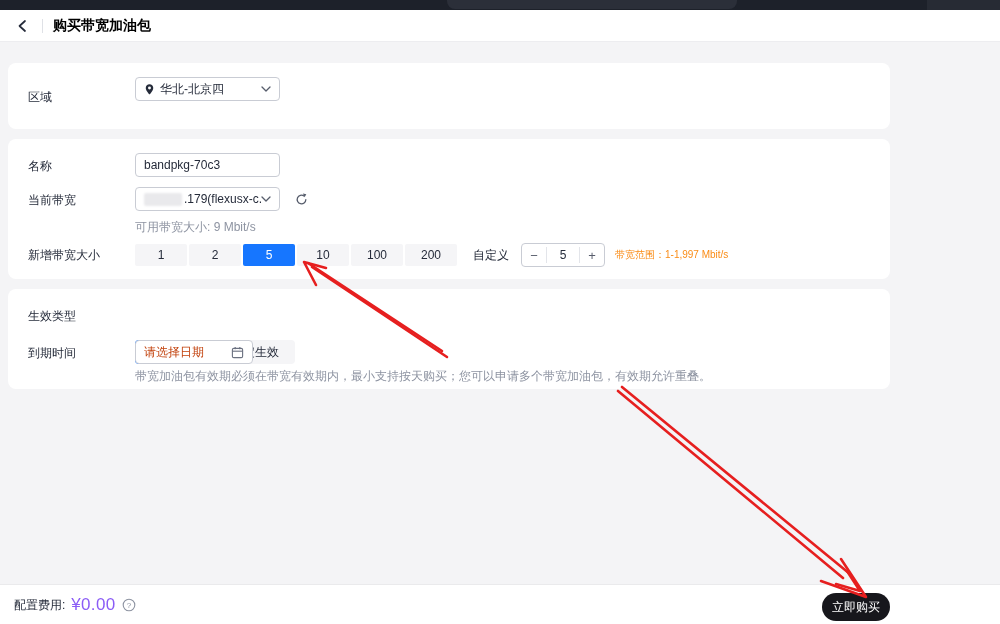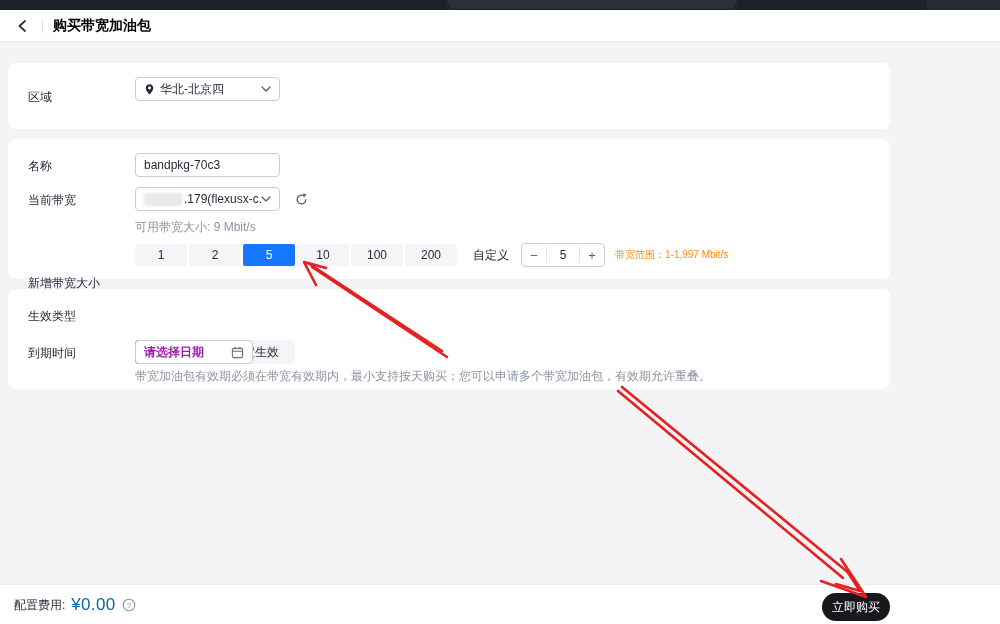--- a/index.html
+++ b/index.html
@@ -62,27 +62,27 @@
 
   .stepper { display: flex; align-items: center; width: 84px; height: 24px; border: 1px solid #c9ccd4; border-radius: 4px; background: #fff; }
   .stepper .st-btn { width: 24px; height: 100%; display: flex; align-items: center; justify-content: center; font-size: 13px; color: #575d6c; cursor: pointer; background: none; border: none; font-family: inherit; }
   .stepper .st-val { flex: 1; text-align: center; font-size: 12px; color: #252b3a; border-left: 1px solid #e3e5ea; border-right: 1px solid #e3e5ea; height: 16px; line-height: 16px; }
   .range-hint { margin-left: 10px; font-size: 10px; color: #fa8c16; white-space: nowrap; }
 
   .toggle-row { position: absolute; left: 127px; top: 14px; display: flex; margin-top: 37px; }
   .toggle-btn { height: 24px; padding: 0 16px; font-size: 12px; display: flex; align-items: center; justify-content: center; cursor: pointer; background: #f5f5f7; color: #252b3a; border: none; font-family: inherit; }
   .toggle-btn.selected { background: #1676ff; color: #fff; border-radius: 4px; }
   .toggle-btn.plain { border-radius: 0 4px 4px 0; }
-  .placeholder { color: #a21caf; font-weight: bold; }
+  .placeholder { color: #c2410c; }
 
   
   .footer { position: absolute; left: 0; top: 584px; width: 1000px; height: 40px; background: #fff; border-top: 1px solid #eaeaec; padding-left: 12px; }
   .cost-wrap { position: absolute; left: 14px; top: 0; height: 40px; display: flex; align-items: center; }
   .cost-label { font-size: 12px; color: #252b3a; }
-  .cost-value { font-size: 17px; color: #0369a1; margin-left: 6px; letter-spacing: 0.3px; }
+  .cost-value { font-size: 17px; color: #8b5cf6; margin-left: 6px; letter-spacing: 0.3px; }
   .help-btn { margin-left: 7px; display: flex; align-items: center; cursor: pointer; }
   .buy-btn {
     position: absolute; right: 110px; top: 8px; width: 68px; height: 28px;
     background: #17171c; color: #fff; border: none; border-radius: 14px;
     font-size: 12px; cursor: pointer; font-family: inherit;
   }
 
   .arrows { position: absolute; left: 0; top: 0; width: 1000px; height: 624px; pointer-events: none; z-index: 50; }
 </style>
 </head>
@@ -136,21 +136,21 @@
     </span>
   </div>
   <div class="refresh-btn" style="top:51px;">
     <svg width="15" height="15" viewBox="0 0 16 16">
       <path d="M12.6,8.2 A4.6,4.6 0 1 1 10.6,4.2" fill="none" stroke="#575d6c" stroke-width="1.4" stroke-linecap="round"></path>
       <path d="M9.5,1.5 L13.1,2.4 L11.3,5.6 Z" fill="#575d6c"></path>
     </svg>
   </div>
   <div class="hint" style="top:80px;">可用带宽大小: 9 Mbit/s</div>
 
-  <div class="f-label" style="top:108px;margin-top:28px;">新增带宽大小</div>
+  <div class="f-label" style="top:108px;">新增带宽大小</div>
   <div class="size-row">
     <button class="size-btn">1</button>
     <button class="size-btn">2</button>
     <button class="size-btn selected">5</button>
     <button class="size-btn">10</button>
     <button class="size-btn">100</button>
     <button class="size-btn">200</button>
     <span class="custom-label">自定义</span>
     <div class="stepper">
       <button class="st-btn">−</button>

